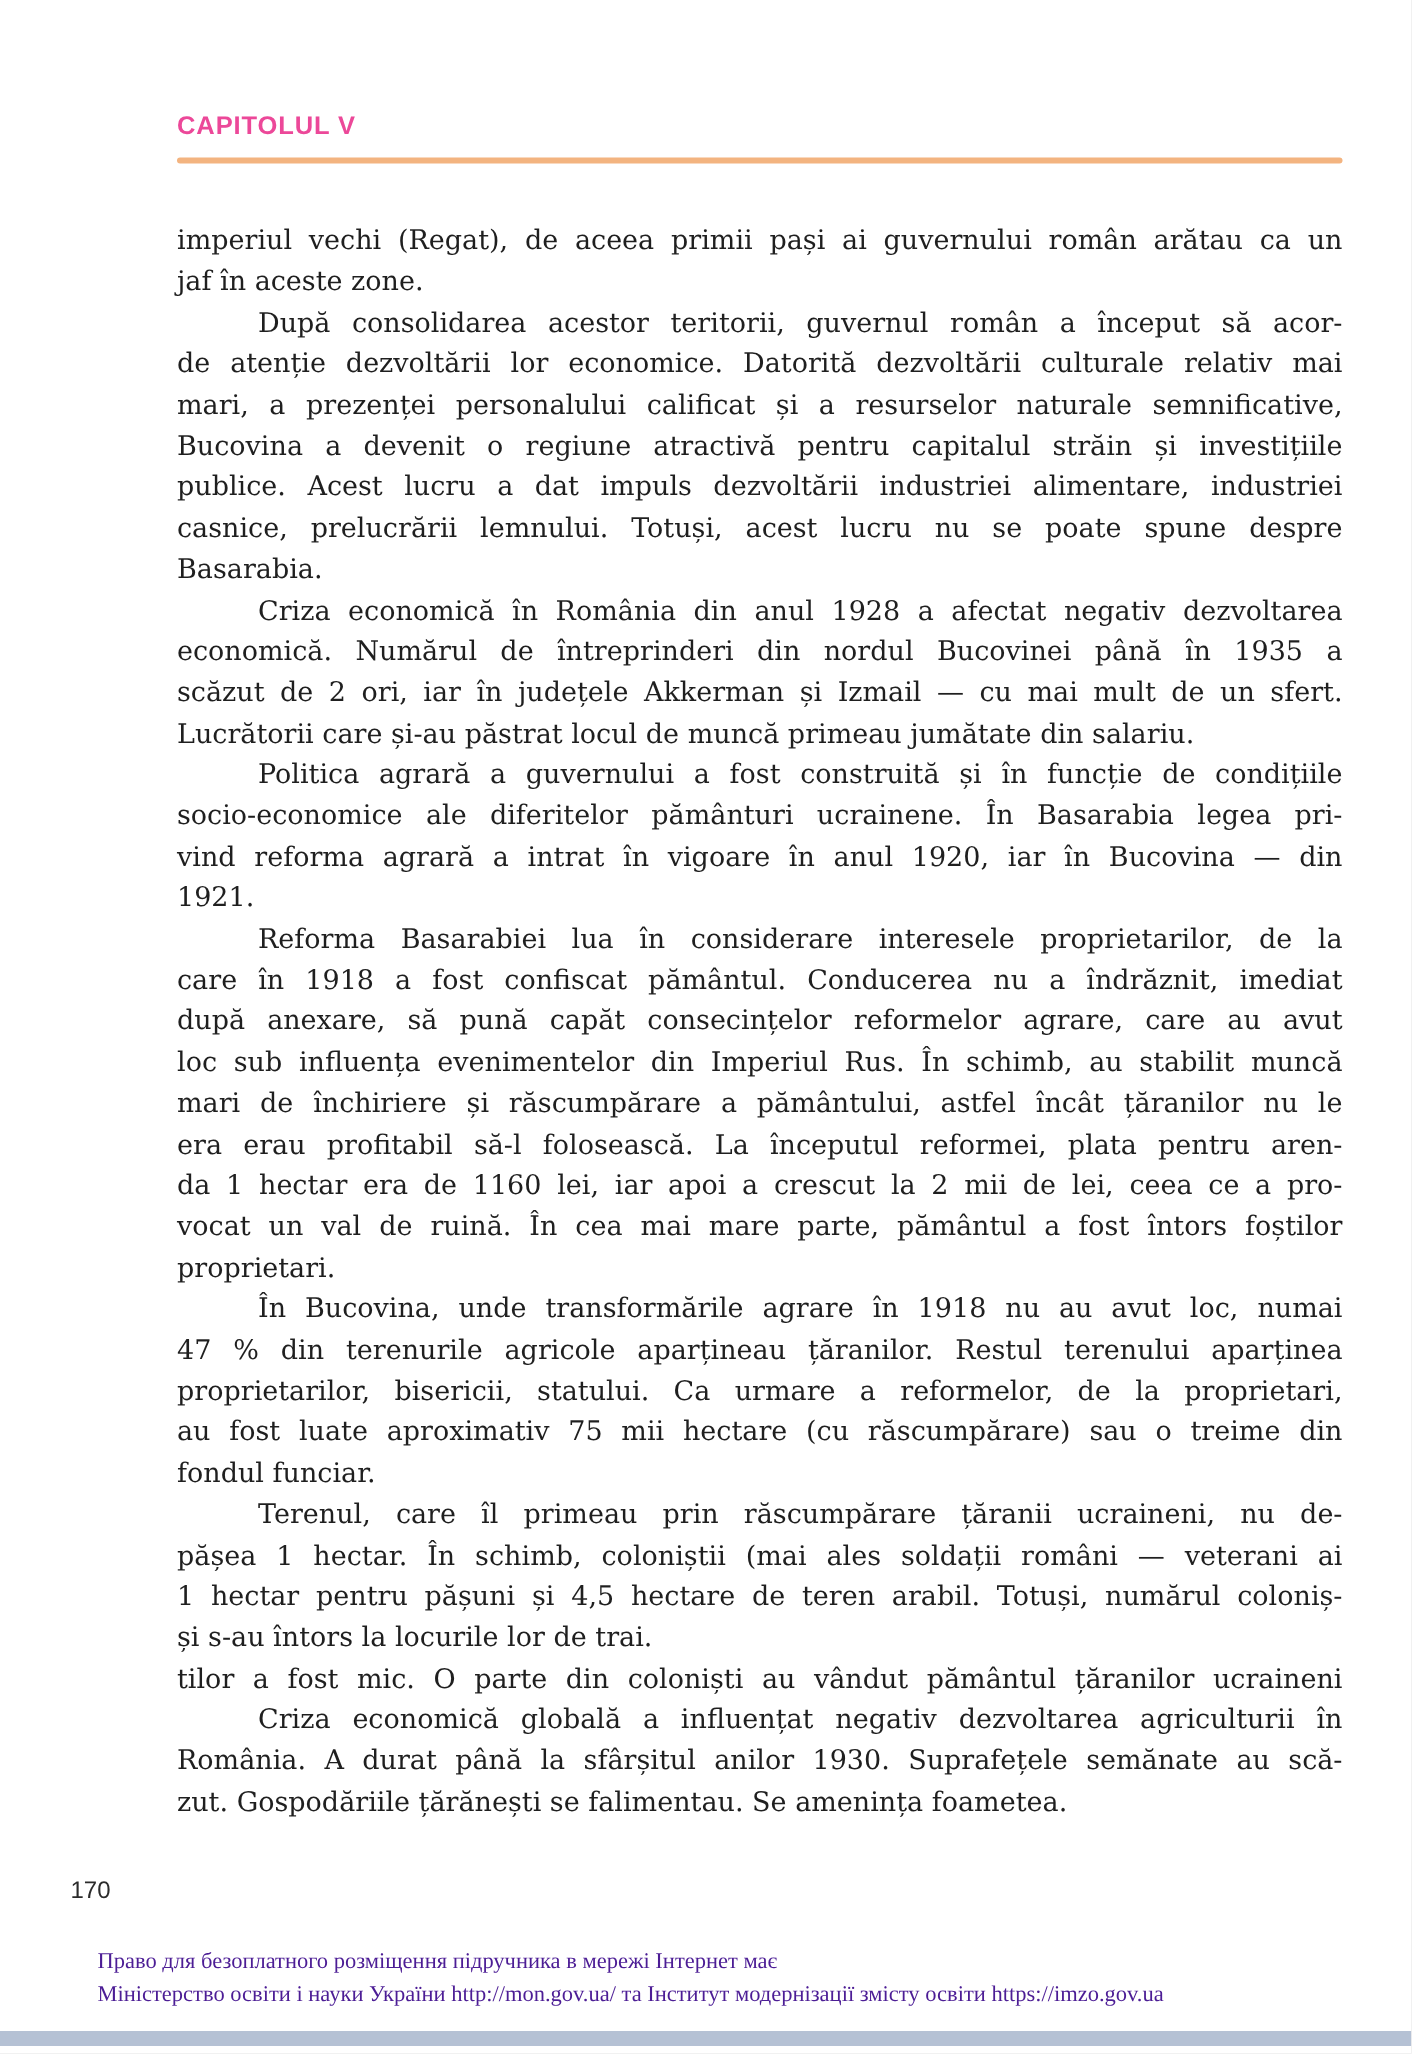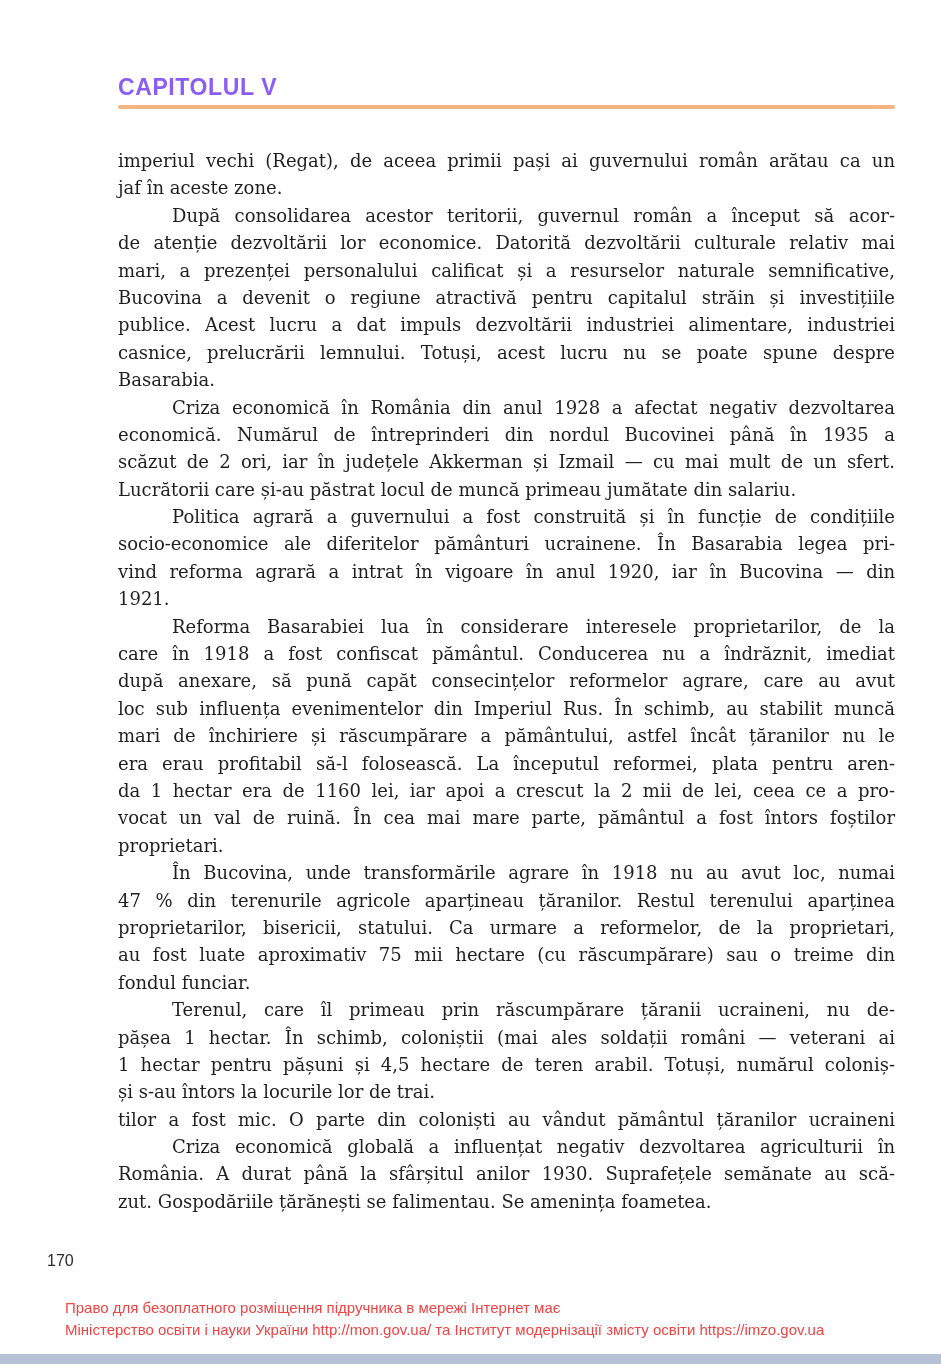--- a/index.html
+++ b/index.html
@@ -6,23 +6,23 @@
   .page{
     position:relative;
     width:941px;height:1369px;
     background:#ffffff;
     overflow:hidden;
     font-family:"DejaVu Serif", serif;
   }
   .chapter-label{
     position:absolute;left:118px;top:74px;
     font-family:"Liberation Sans", sans-serif;
-    font-size:23px;font-weight:700;
+    font-size:17px;font-weight:700;
     letter-spacing:0.6px;
-    color:#8b5cf6;
+    color:#ec4899;
   }
   .chapter-rule{
     position:absolute;left:118px;top:105px;
     width:777px;height:4px;
     border-radius:2px;
   }
   .body-text{
     position:absolute;left:118px;top:147px;
     width:777px;
     font-size:18px;
@@ -124,20 +124,20 @@
     <div class="para">
       <div class="line para-start">Criza economică globală a influențat negativ dezvoltarea agriculturii în</div>
       <div class="line">România. A durat până la sfârșitul anilor 1930. Suprafețele semănate au scă-</div>
       <div class="line para-end">zut. Gospodăriile țărănești se falimentau. Se amenința foametea.</div>
     </div>
 
   </div>
 
   <div class="page-number">170</div>
 
-  <div class="footer-copyright" style="color: #ef4444;">
+  <div class="footer-copyright" style="color: #4c1d95; font-family: Liberation Serif, serif;">
     <div>Право для безоплатного розміщення підручника в мережі Інтернет має</div>
     <div>Міністерство освіти і науки України http://mon.gov.ua/ та Інститут модернізації змісту освіти https://imzo.gov.ua</div>
   </div>
 
   <div class="bottom-bar" style="background: rgb(181, 193, 212);"></div>
 
 </div>
 
 </body></html>

